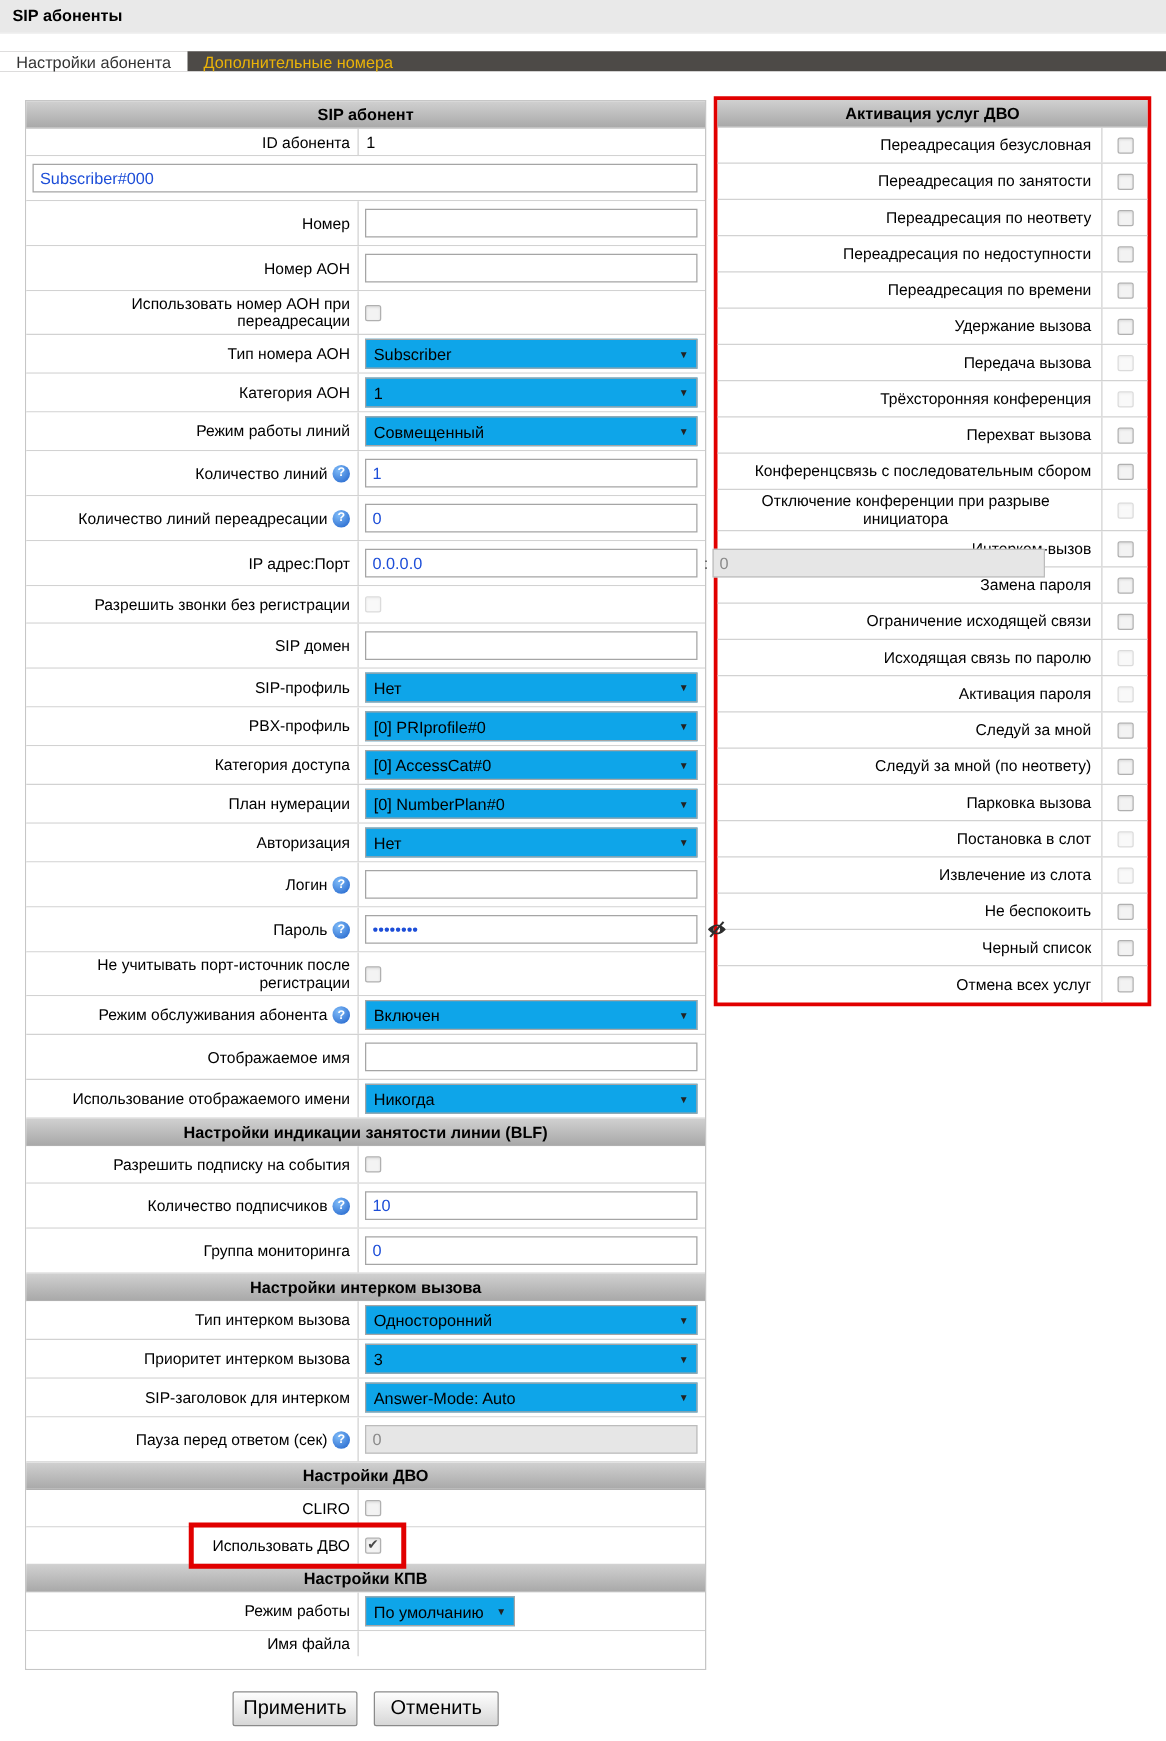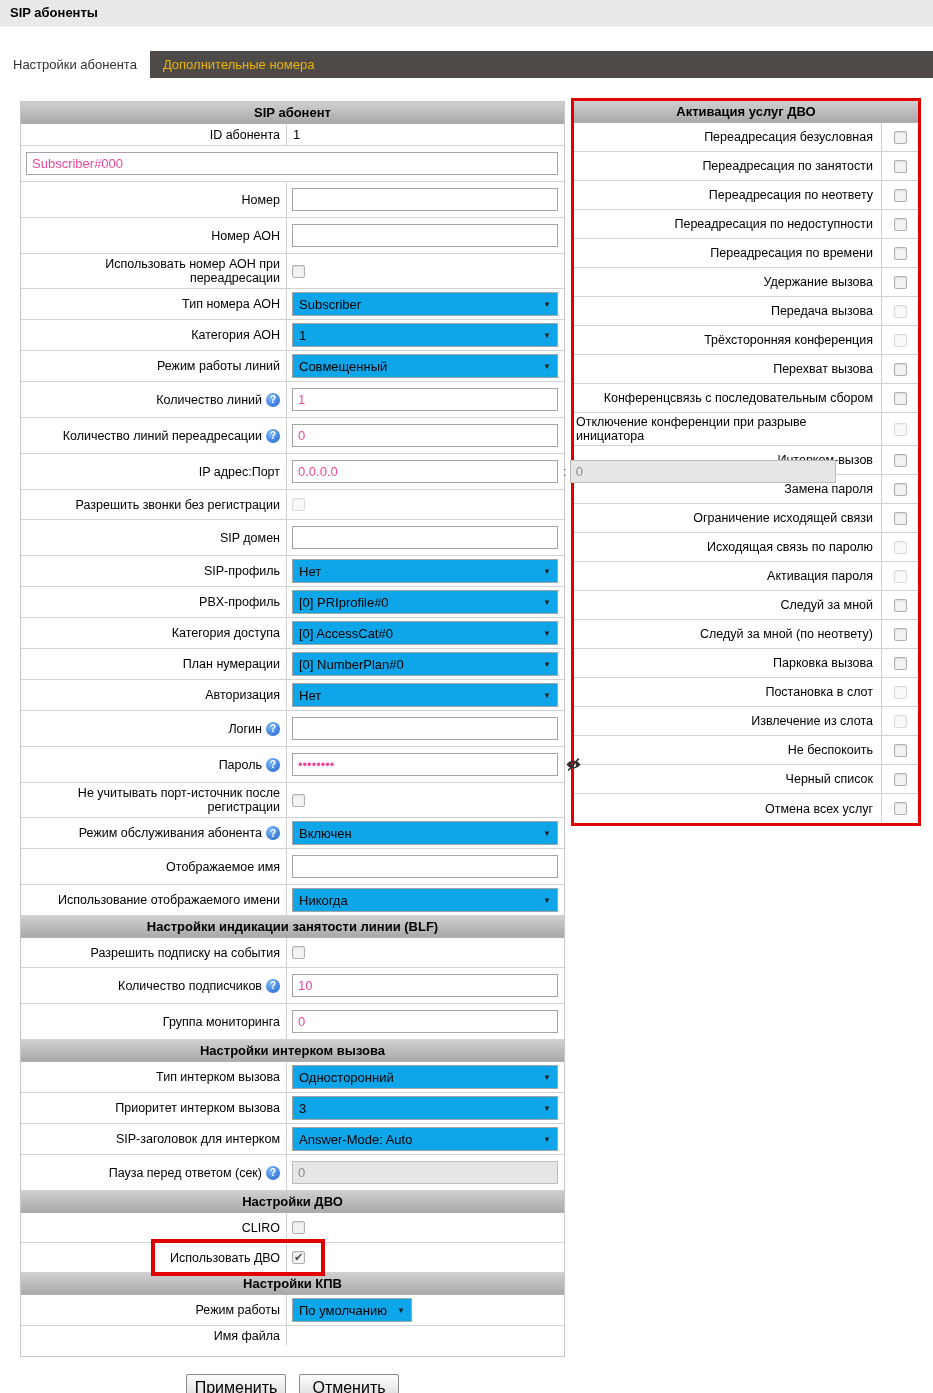--- a/index.html
+++ b/index.html
@@ -11,22 +11,22 @@
     font-size: 13px; color: #000;
   }
   
   .topbar {
     background: #e9e9e9;
     padding: 5px 10px 6px 10px;
     font-weight: bold;
     border-bottom: 1px solid #f2f2f2;
   }
   .tabbar {
-    margin-top: 24px;
-    height: 27px;
+    margin-top: 14px;
+    height: 16px;
     background: #4d4a47;
     display: flex;
     align-items: stretch;
   }
   .tab { padding: 0 13px; display: flex; align-items: center; cursor: default; }
   .tab.active { background: #ffffff; color: #333; }
   .tab.inactive { color: #eab308; }
   
   .content { display: flex; align-items: flex-start; padding: 20px 0 0 20px; }
   .left-col { width: 545px; margin-top: 3px; }
@@ -54,21 +54,21 @@
   }
   .cell-control { flex: 1; display: flex; align-items: center; padding: 3px 6px 3px 5px; }
   .rtype-static  { min-height: 22px; }
   .rtype-input, .rtype-password, .rtype-ip { min-height: 36px; }
   .rtype-select, .rtype-checkbox, .rtype-empty { min-height: 30px; }
   input.txt {
     width: 100%; height: 23px;
     border: 1px solid #a5a5a5;
     padding: 1px 5px;
     font-family: "Liberation Sans", sans-serif;
-    font-size: 13px; color: #ec4899; background: #fff;
+    font-size: 13px; color: #1d4ed8; background: #fff;
   }
   input.txt:disabled { background: #e6e6e6; color: #8a8a8a; border-color: #bcbcbc; }
   .pw { width: 228px; flex: none; }
   .ipaddr { width: 218px; flex: none; }
   .colon { margin: 0 3px 0 5px; color: #555; }
   .port { width: 33px; flex: none; }
   .selectbox {
     width: 100%; height: 24px;
     border: 1px solid #a5a5a5; background: #0ea5e9;
     display: flex; align-items: center;
@@ -113,21 +113,21 @@
   .dvo-header {
     background: linear-gradient(#d0d0d0, #a9a9a9);
     font-weight: bold; text-align: center;
     padding: 3px 4px;
     border-bottom: 1px solid #b0b0b0;
   }
   .dvo-row { display: flex; align-items: stretch; border-bottom: 1px solid #d2d2d2; min-height: 29px; font-size: 12.5px; }
   .dvo-wrap .dvo-row:last-child { border-bottom: none; }
   .dvo-label {
     flex: 1; display: flex; align-items: center; justify-content: flex-end;
-    text-align: left; padding: 2px 8px 2px 2px;
+    text-align: center; padding: 2px 8px 2px 2px;
   }
   .dvo-check { width: 37px; flex: none; border-left: 1px solid #d2d2d2; display: flex; align-items: center; justify-content: center; }
 </style>
 </head>
 <body>
 
 <div class="topbar">
   <span>SIP абоненты</span>
 </div>
 

